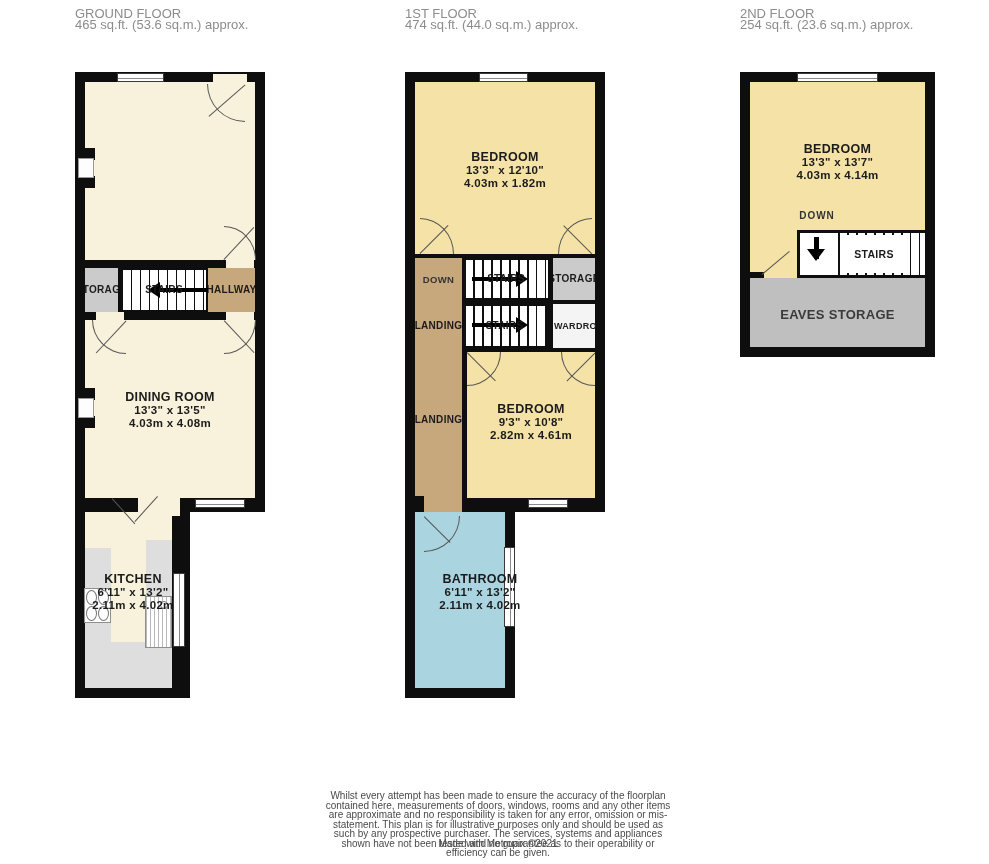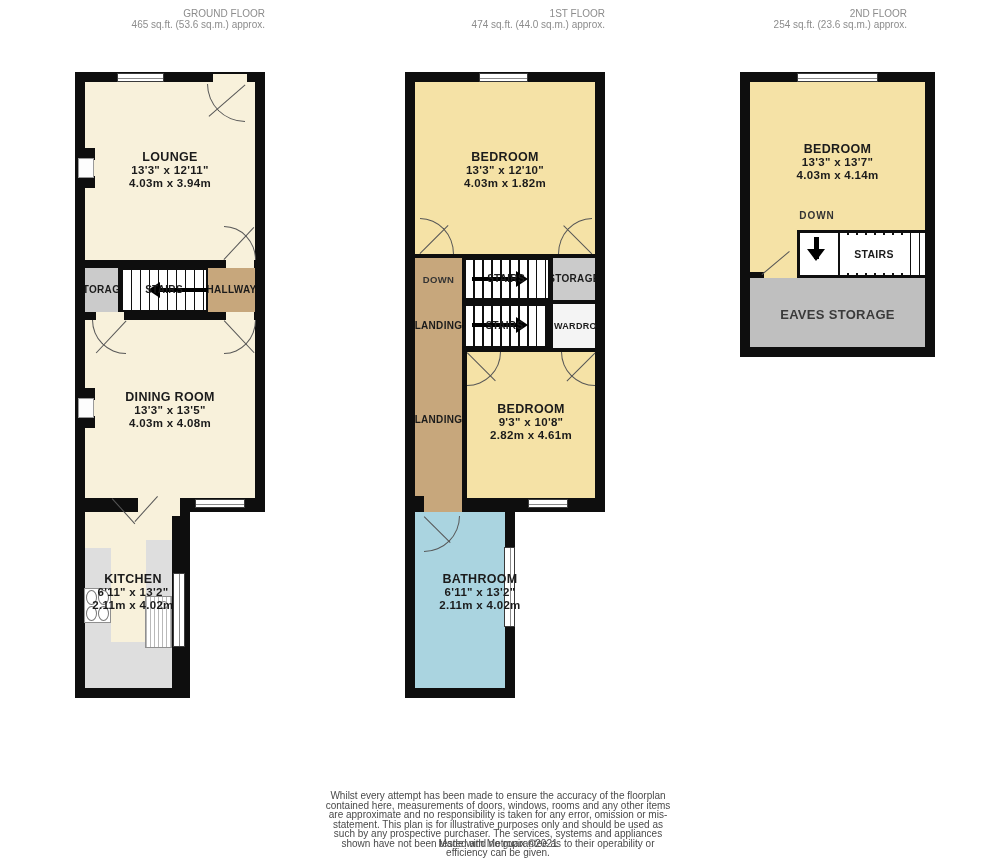--- a/index.html
+++ b/index.html
@@ -7,21 +7,21 @@
         font-family:"Liberation Sans",sans-serif;}
   .w{position:absolute;background:var(--wall,#0e0e0e);}
   .fill{position:absolute;}
   .cream{background:var(--cream,#f8f1db);}
   .yellow{background:var(--yellow,#f5e2a6);}
   .tan{background:var(--tan,#c7a77c);}
   .gray{background:var(--storage-gray,#cbcbcb);}
   .egray{background:var(--eaves-gray,#bfbfbf);}
   .blue{background:var(--bath-blue,#aad4e0);}
   .counter{background:var(--counter-gray,#dedede);}
-  .hdr{position:absolute;text-align:right;color:#8c8c8c;font-size:10px;line-height:11px;}
+  .hdr{position:absolute;text-align:left;color:#8c8c8c;font-size:13px;line-height:11px;}
   .lbl{position:absolute;text-align:center;color:#1b1b1b;font-weight:bold;letter-spacing:.3px;}
   .rn{font-size:12.5px;line-height:14px;}
   .rd{font-size:11.5px;line-height:13px;}
   .sm{font-size:10px;line-height:12px;}
   .fit{overflow:hidden;white-space:nowrap;display:flex;align-items:center;justify-content:center;}
   .stairbox{position:absolute;background:#fff;border:2px solid #0e0e0e;box-sizing:border-box;}
   .treads{position:absolute;top:0;bottom:0;background:repeating-linear-gradient(90deg,#101010 0 1.5px,transparent 1.5px 9px);}
   .win-h{position:absolute;background:#fff;border:1px solid #3a3a3a;box-sizing:border-box;}
   .win-h::after{content:'';position:absolute;left:0;right:0;top:50%;height:1px;background:#8a8a8a;}
   .win-v{position:absolute;background:#fff;border:1px solid #3a3a3a;box-sizing:border-box;}
@@ -54,21 +54,21 @@
 <div class="page">
 
   <div class="hdr" style="left:75px;top:8px;width:190px;">
     <div>GROUND FLOOR</div>
     <div>465 sq.ft. (53.6 sq.m.) approx.</div>
   </div>
   <div class="hdr" style="left:405px;top:8px;width:200px;">
     <div>1ST FLOOR</div>
     <div>474 sq.ft. (44.0 sq.m.) approx.</div>
   </div>
-  <div class="hdr" style="left:712px;top:8px;width:195px;">
+  <div class="hdr" style="left:740px;top:8px;width:195px;">
     <div>2ND FLOOR</div>
     <div>254 sq.ft. (23.6 sq.m.) approx.</div>
   </div>
 
   <div class="w" style="left:75px;top:72px;width:190px;height:440px;"></div>
   <div class="w" style="left:75px;top:498px;width:115px;height:200px;"></div>
 
   <div class="fill cream" style="left:85px;top:82px;width:170px;height:178px;"></div>
   <div class="fill cream" style="left:213px;top:74px;width:34px;height:8px;"></div>
   <div class="fill gray" style="left:85px;top:268px;width:33px;height:44px;"></div>
@@ -112,25 +112,20 @@
   <div class="arc arc-tr" style="left:224px;top:226px;width:32px;height:34px;"></div>
   <div class="leaf" style="left:224px;top:259px;width:44px;transform:rotate(-47deg);"></div>
   <div class="arc arc-br" style="left:224px;top:320px;width:32px;height:34px;"></div>
   <div class="leaf" style="left:224px;top:320px;width:44px;transform:rotate(47deg);"></div>
   <div class="arc arc-bl" style="left:92px;top:320px;width:34px;height:34px;"></div>
   <div class="leaf" style="left:126px;top:320px;width:44px;transform:rotate(133deg);"></div>
   <div class="leaf" style="left:112px;top:498px;width:34px;transform:rotate(48deg);"></div>
   <div class="leaf" style="left:135px;top:521px;width:34px;transform:rotate(-48deg);"></div>
 
   <div class="arrow-l" style="left:152px;top:288px;width:56px;"></div>
-  <div class="lbl rn" style="left:85px;top:150px;width:170px;">
-    <div>LOUNGE</div>
-    <div class="rd">13'3"  x 12'11"</div>
-    <div class="rd">4.03m  x 3.94m</div>
-  </div>
   <div class="lbl sm fit" style="left:85px;top:268px;width:33px;height:44px;">STORAGE</div>
   <div class="lbl sm fit" style="left:120px;top:268px;width:88px;height:44px;">STAIRS</div>
   <div class="lbl sm fit" style="left:208px;top:268px;width:47px;height:44px;">HALLWAY</div>
   <div class="lbl rn" style="left:85px;top:390px;width:170px;">
     <div>DINING ROOM</div>
     <div class="rd">13'3"  x 13'5"</div>
     <div class="rd">4.03m  x 4.08m</div>
   </div>
   <div class="lbl rn" style="left:59px;top:572px;width:148px;">
     <div>KITCHEN</div>

